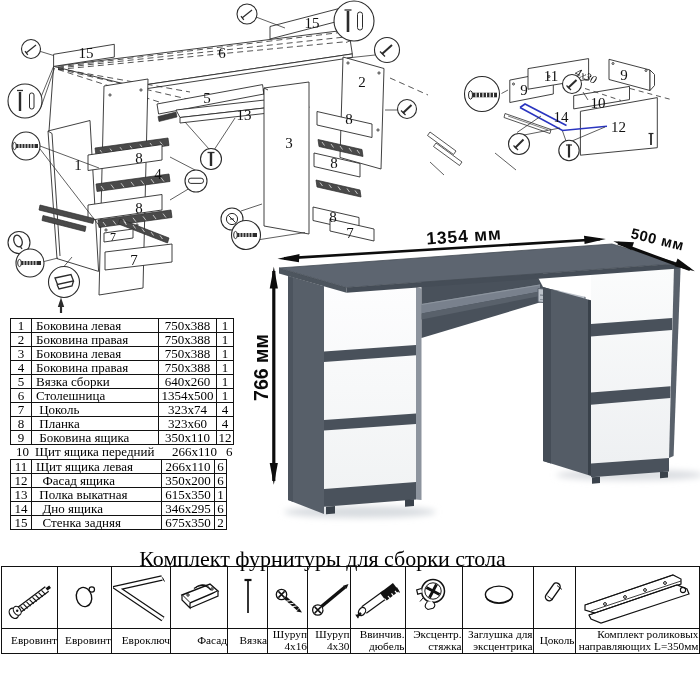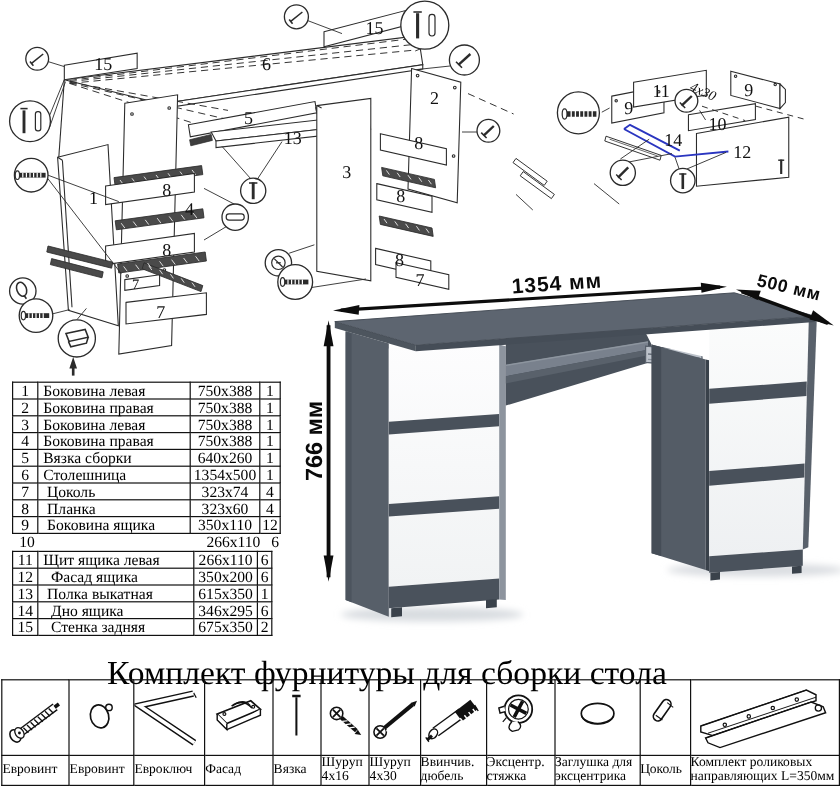--- a/index.html
+++ b/index.html
@@ -6,23 +6,23 @@
 body{width:700px;height:677px;position:relative;overflow:hidden;font-family:"Liberation Serif",serif;}
 .abs{position:absolute;}
 table{border-collapse:collapse;}
 .pt{font-size:13px;color:#000;}
 .pt td{border:1.2px solid #111;padding:0;vertical-align:middle;line-height:1;}
 .pt .num{text-align:center;}
 .pt .nm{padding-left:4px;}
 .pt .sz{text-align:center;}
 .pt .q{text-align:center;padding-left:1px;padding-right:1px;}
 .hw{font-size:11.3px;color:#000;table-layout:fixed;}
-.hw td{border:1.2px solid #111;text-align:left;vertical-align:middle;padding:0;line-height:1.05;}
+.hw td{border:1.2px solid #111;text-align:right;vertical-align:middle;padding:0;line-height:1.05;}
 .hw .n{font-size:15.5px;}
-#ttl{font-size:28px;color:#000;white-space:nowrap;}
+#ttl{font-size:22px;color:#000;white-space:nowrap;}
 </style>
 </head>
 <body>
 <svg class="abs" style="left:0;top:0" width="700" height="677" viewBox="0 0 700 677">
 <defs>
 <linearGradient id="gdw" x1="0" y1="0" x2="0" y2="1">
  <stop offset="0" stop-color="#fdfdfe"></stop>
         <stop offset="1" stop-color="#f1f3f4"></stop>
 </linearGradient>
 <linearGradient id="gdw2" x1="0" y1="0" x2="0" y2="1">
@@ -401,20 +401,21 @@
         <td class="num">9</td>
         <td class="nm">&nbsp;Боковина ящика</td>
         <td class="sz">350x110</td>
         <td class="q">12</td>
       </tr>
 </tbody>
   </table>
 
 <div class="abs pt" style="left:10px;top:442.5px;width:223px;height:15px">
  <span class="abs" style="left:6px;top:1px">10</span>
+ <span class="abs" style="left:25px;top:1px">Щит ящика передний</span>
  <span class="abs" style="left:162px;top:1px">266x110</span>
  <span class="abs" style="left:216px;top:1px">6</span>
 </div>
 
 <table class="pt abs" style="left:10px;top:458.5px;width:216px;table-layout:fixed">
 <colgroup>
       <col style="width:21px">
       <col style="width:130px">
       <col style="width:53px">
       <col style="width:12px">

